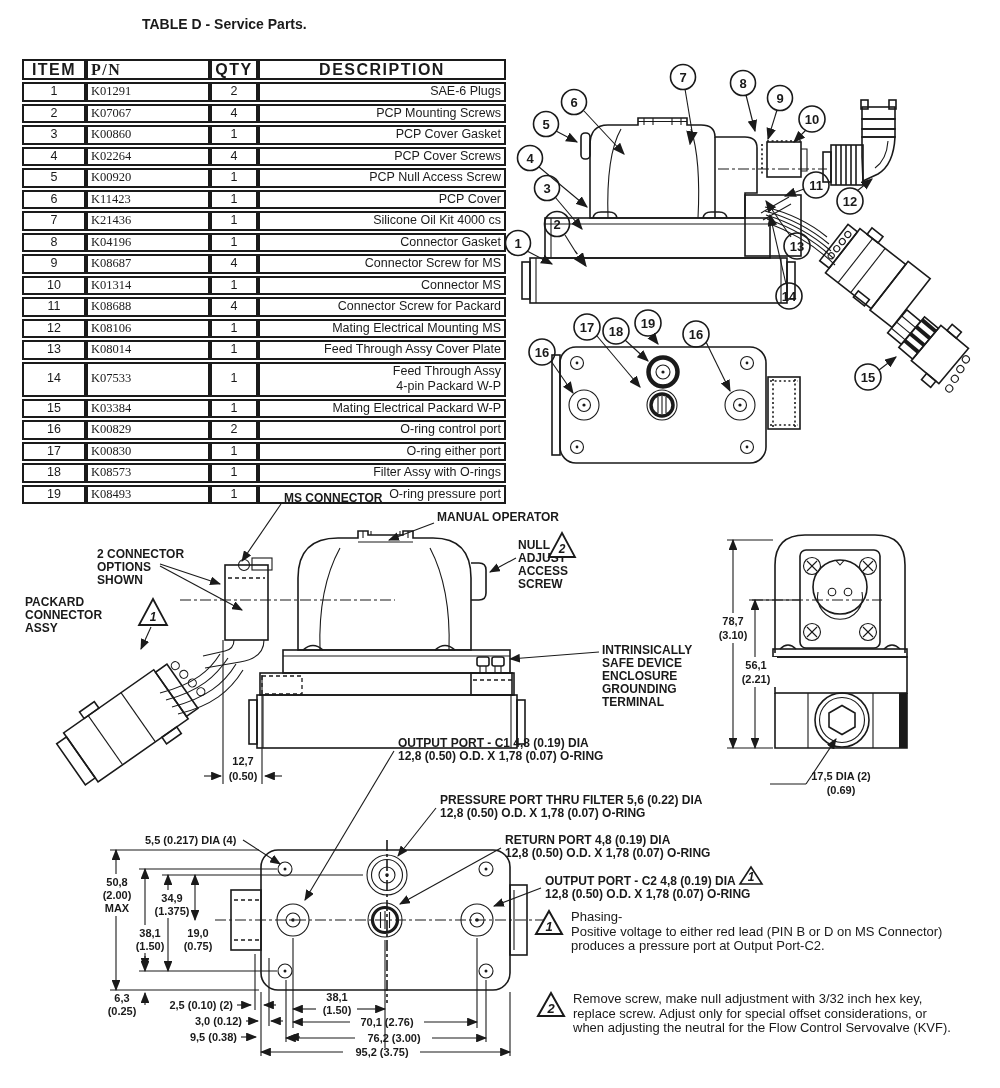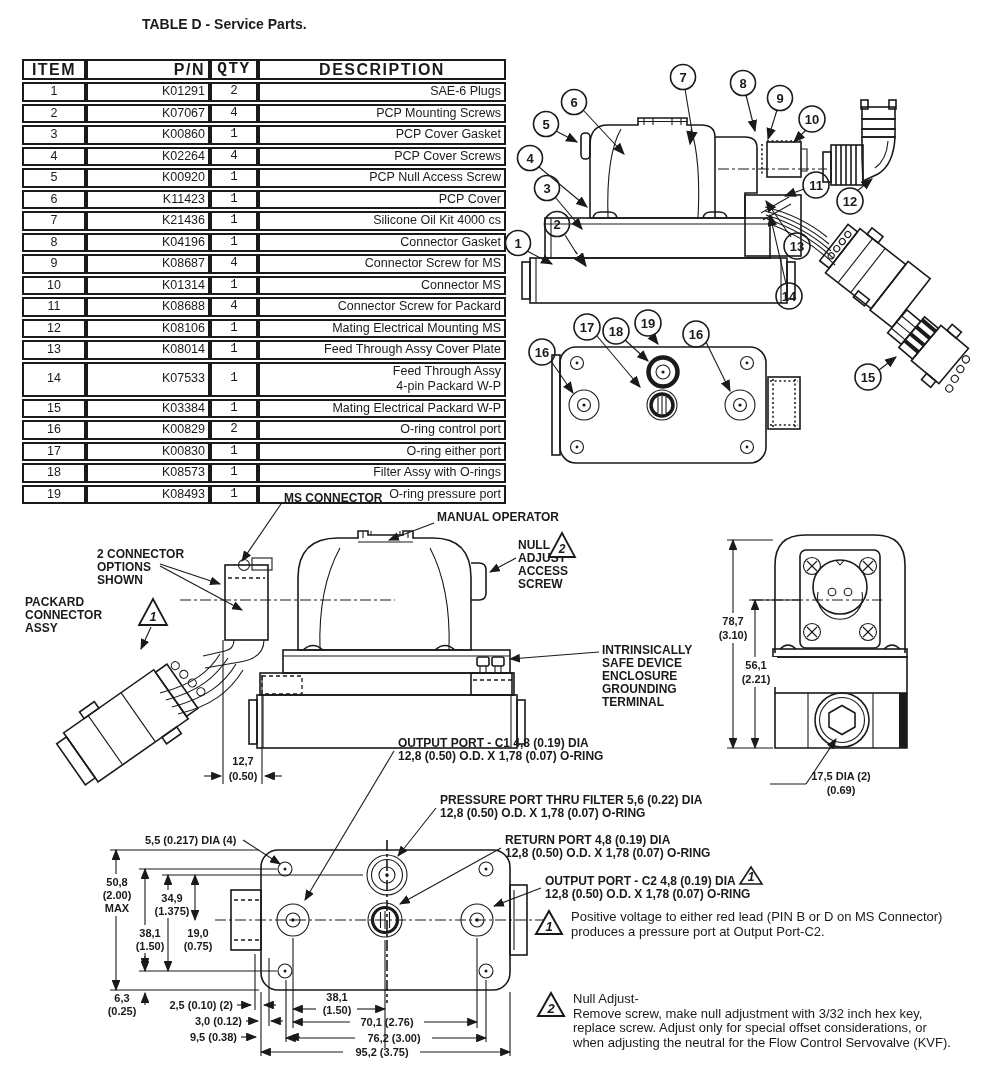--- a/index.html
+++ b/index.html
@@ -9,22 +9,22 @@
   
   #title{position:absolute;left:142px;top:16px;width:260px;text-align:left;
          font-size:14px;font-weight:bold;}
   
   #table-wrap{position:absolute;left:22px;top:57px;width:484px;}
   table{border-collapse:separate;border-spacing:0 2px;width:100%;table-layout:fixed;}
   th,td{border:2px solid var(--ink);padding:0 3px;font-size:12.5px;line-height:15.5px;
         overflow:hidden;white-space:pre-line;vertical-align:middle;}
   th{font-weight:bold;font-size:16px;letter-spacing:1.5px;line-height:17px;}
   .c-item{width:54px;text-align:center;}
-  .c-pn{width:114px;text-align:right;}
-  .c-qty{width:38px;text-align:center;font-family:Liberation Mono, monospace;}
+  .c-pn{width:114px;text-align:left;font-family:Liberation Serif, serif;}
+  .c-qty{width:38px;text-align:center;}
   .c-desc{text-align:right;}
   th.c-desc{text-align:center;}
   
   svg{position:absolute;overflow:visible;}
   .ln{stroke:var(--ink);stroke-width:1.6;fill:none;}
   .thin{stroke:var(--ink);stroke-width:1.1;fill:none;}
   .dim{stroke:var(--ink);stroke-width:1.1;fill:none;}
   .cl{stroke:var(--ink);stroke-width:1.1;fill:none;stroke-dasharray:11 3 3 3;}
   .dash{stroke:var(--ink);stroke-width:1.3;fill:none;stroke-dasharray:4 3;}
   .dots{stroke:var(--ink);stroke-width:1.6;fill:none;stroke-dasharray:2 2.6;}
@@ -747,31 +747,31 @@
       </g>
     </g>
   </svg>
 
   <div class="note" style="left:534px;top:910px;">
     <svg class="flag-svg" viewBox="0 0 30 26">
       <polygon points="15,1 2,24 28,24" fill="#fff" stroke="#1a1a1a" stroke-width="2"></polygon>
       <text x="15" y="21" text-anchor="middle" font-size="13" font-weight="bold" font-style="italic" fill="#1a1a1a">1</text>
     </svg>
     <div>
+      <div class="note-title">Phasing-</div>
       <div class="note-body">Positive voltage to either red lead (PIN B or D on MS Connector)
 produces a pressure port at Output Port-C2.</div>
     </div>
   </div>
 
   <div class="note" style="left:536px;top:992px;">
     <svg class="flag-svg" viewBox="0 0 30 26">
       <polygon points="15,1 2,24 28,24" fill="#fff" stroke="#1a1a1a" stroke-width="2"></polygon>
       <text x="15" y="21" text-anchor="middle" font-size="13" font-weight="bold" font-style="italic" fill="#1a1a1a">2</text>
     </svg>
     <div>
-      <div class="note-title">Null Adjust-</div>
       <div class="note-body">Remove screw, make null adjustment with 3/32 inch hex key,
 replace screw. Adjust only for special offset considerations, or
 when adjusting the neutral for the Flow Control Servovalve (KVF).</div>
     </div>
   </div>
 
 </div>
 
 </body></html>

